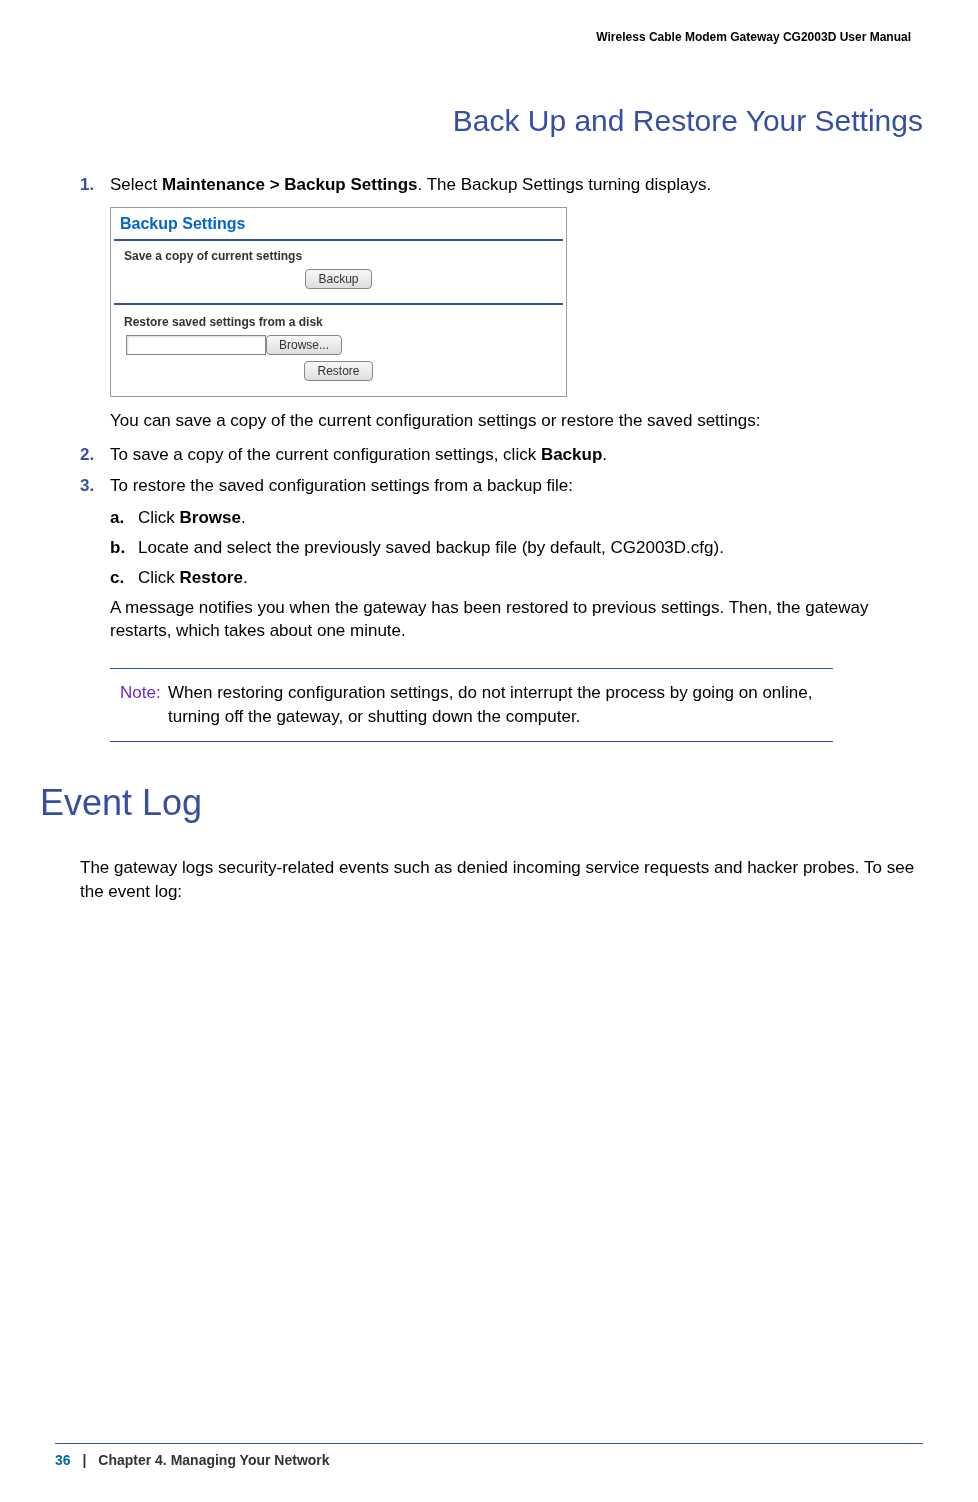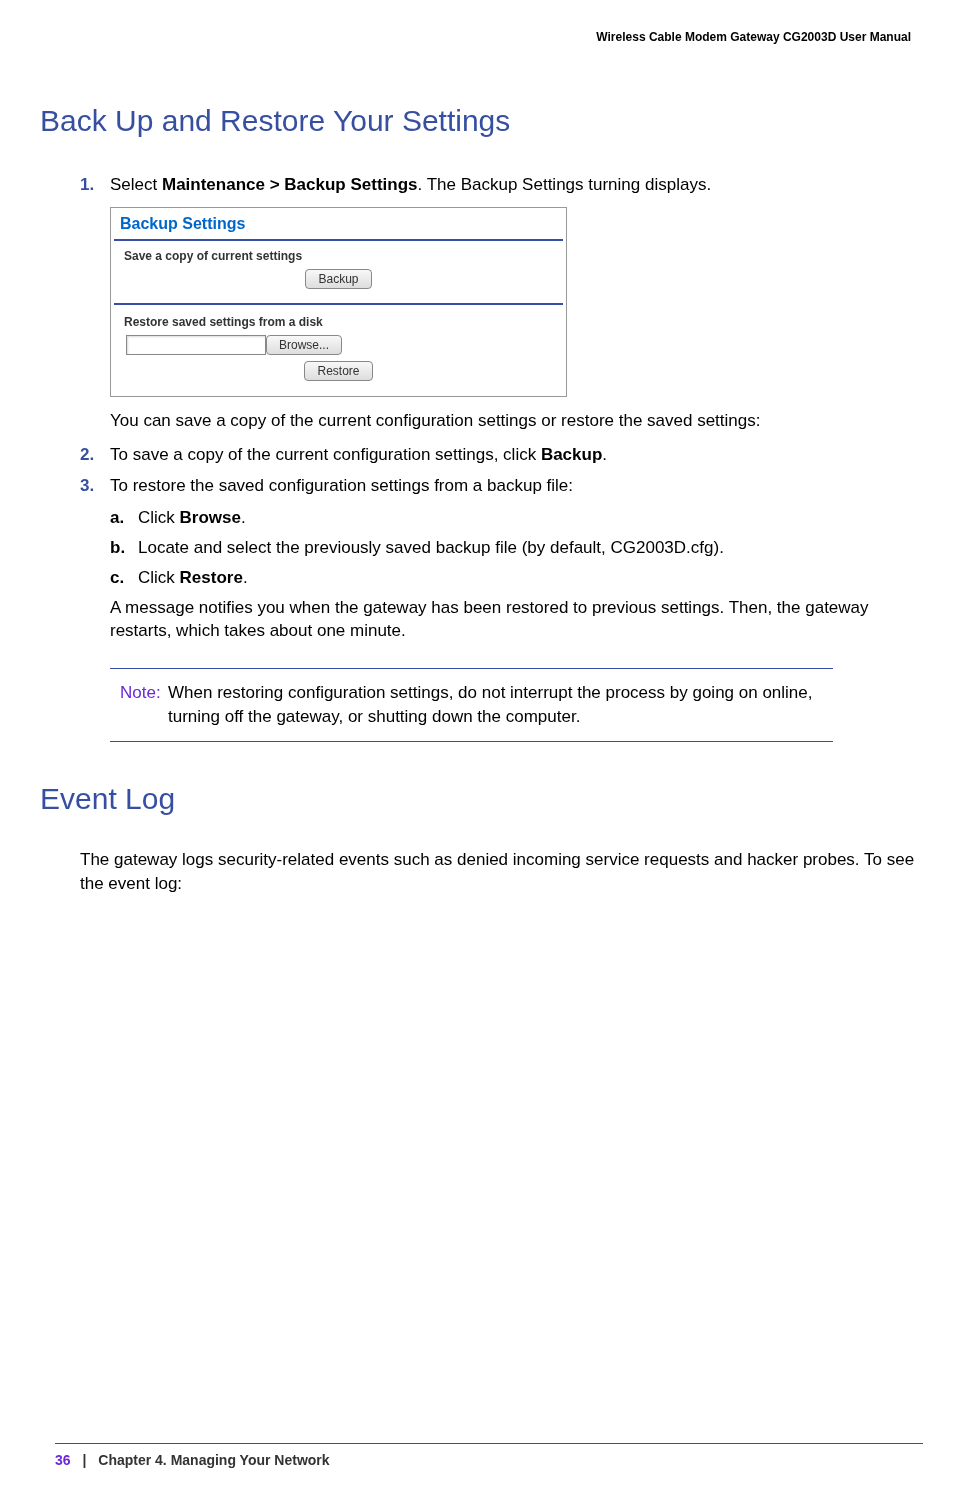--- a/index.html
+++ b/index.html
@@ -25,20 +25,21 @@
       margin-bottom: 60px;
       padding-right: 12px;
     }
     .section-heading {
       font-family: "Century Gothic", "Futura", Arial, sans-serif;
       color: #374fa0;
       font-size: 30px;
       font-weight: normal;
       margin-bottom: 35px;
       margin-left: -15px;
+      text-align: right;
     }
     .intro-text {
       font-size: 17px;
       color: #000;
       line-height: 1.4;
       margin-bottom: 10px;
       margin-left: 25px;
     }
     .numbered-item {
       display: flex;
@@ -156,21 +157,21 @@
       font-weight: normal;
       min-width: 58px;
       padding-left: 10px;
     }
     .note-text {
       flex: 1;
     }
     .section2-heading {
       font-family: "Century Gothic", "Futura", Arial, sans-serif;
       color: #374fa0;
-      font-size: 30px;
+      font-size: 36px;
       font-weight: normal;
       margin-top: 40px;
       margin-bottom: 32px;
       margin-left: -15px;
     }
     .footer {
       position: absolute;
       bottom: 34px;
       left: 0;
       right: 0;
@@ -178,21 +179,21 @@
     }
     .footer-line {
       border-top: 1.5px solid #374fa0;
       margin-bottom: 8px;
     }
     .footer-text {
       font-size: 14px;
       color: #333;
     }
     .footer-page {
-      color: #6d28d9;
+      color: #0369a1;
       font-weight: bold;
     }
     .footer-sep {
       margin: 0 8px;
       font-weight: bold;
     }
     .footer-chapter {
       font-weight: bold;
     }
   </style>

